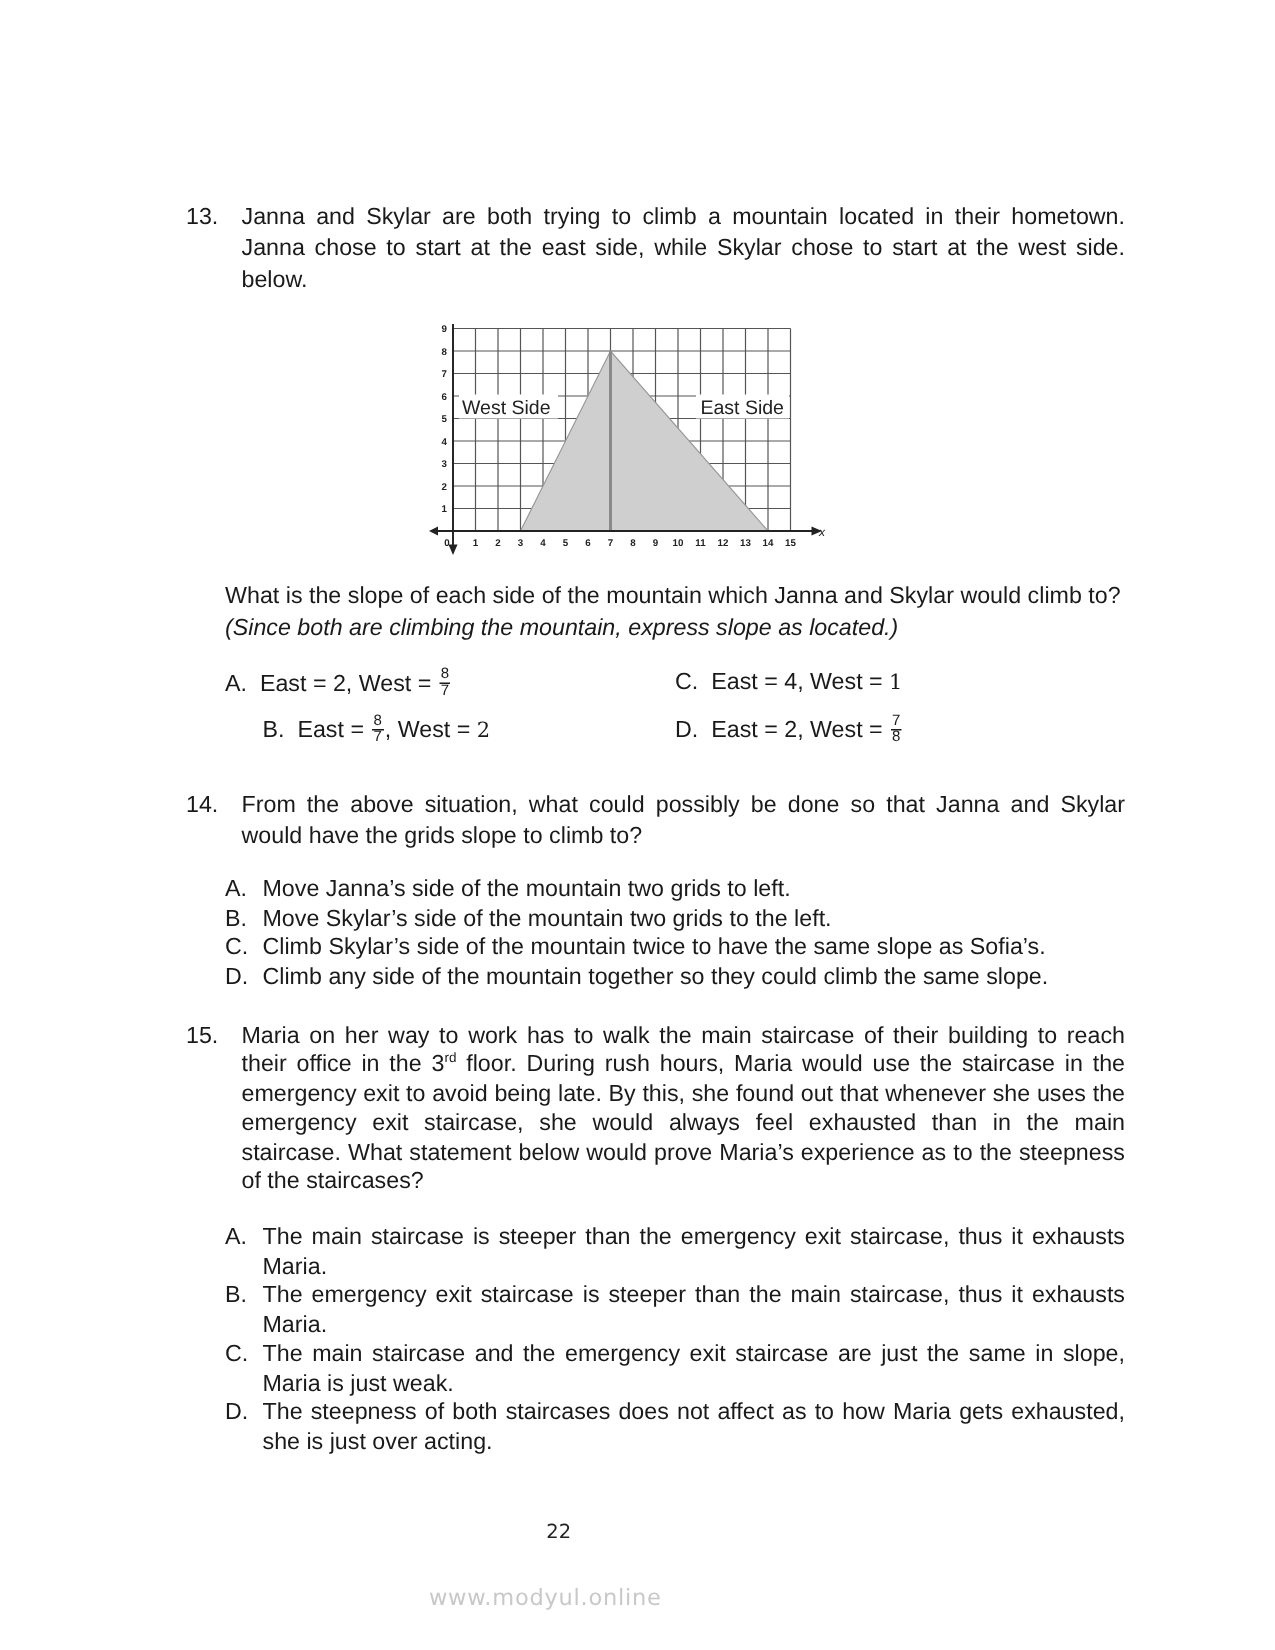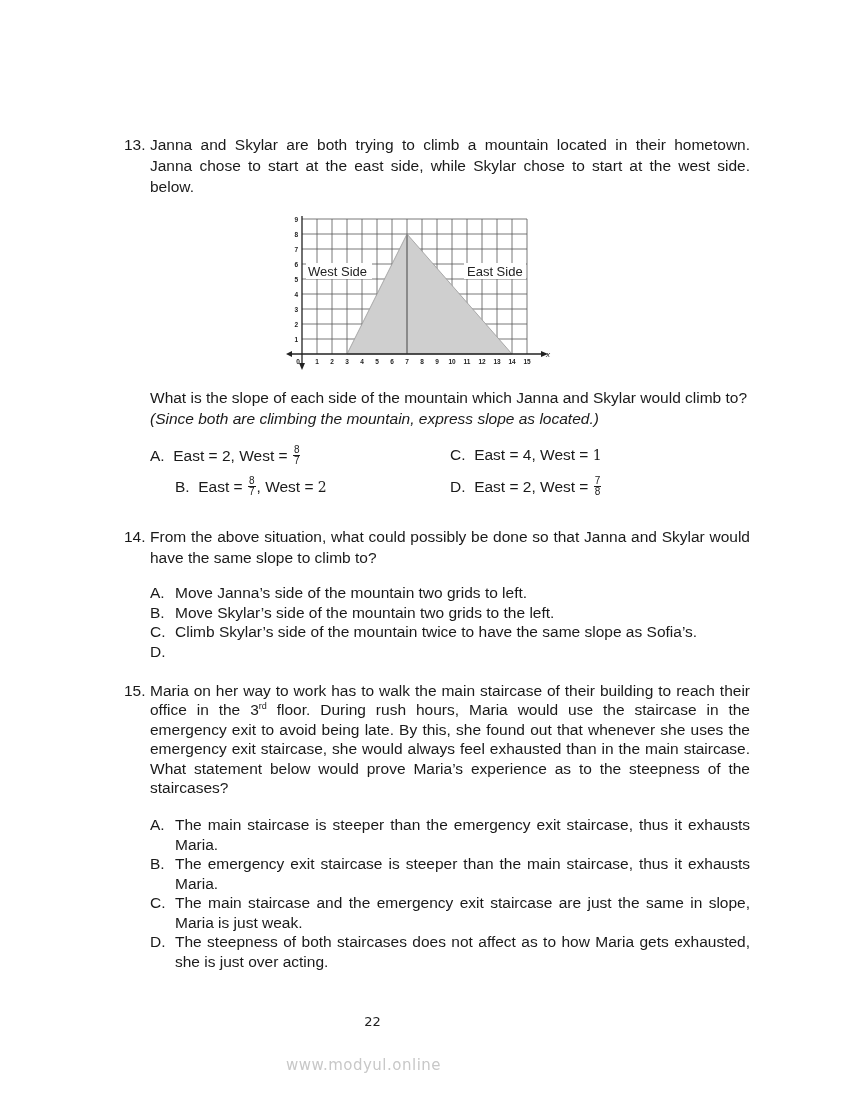--- a/index.html
+++ b/index.html
@@ -1,20 +1,20 @@
 <!DOCTYPE html>
 <html><head>
 <meta charset="utf-8">
 <style>
   html, body { margin: 0; padding: 0; background: #ffffff; }
   body { width: 850px; height: 1100px; position: relative; overflow: hidden;
          font-family: "Liberation Sans", sans-serif; color: #1a1a1a; font-size: 15.5px; }
   .q { position: absolute; left: 124px; width: 626px; line-height: 21px; }
   .qnum { position: absolute; left: 0; top: 0; }
-  .qtext { margin-left: 26px; text-align: justify; }
+  .qtext { margin-left: 37px; text-align: justify; }
   .just { text-align: justify; text-align-last: justify; }
   .opts { position: absolute; left: 150px; width: 600px; }
   .opt { position: relative; padding-left: 25px; line-height: 19.5px; text-align: justify; }
   .opt .letter { position: absolute; left: 0; top: 0; }
   .italic { font-style: italic; }
   .frac { display: inline-block; vertical-align: middle; text-align: center; font-size: 10px; line-height: 10px; margin: 0 1px; position: relative; top: -1px; }
   .frac .num { display: block; border-bottom: 1px solid #1a1a1a; padding: 0 1px; }
   .frac .den { display: block; padding: 0 1px; }
   .mathnum { font-family: "DejaVu Serif", serif; font-size: 14px; }
   sup { font-size: 9px; line-height: 0; }
@@ -126,27 +126,27 @@
     <span>East = 4, West = </span><span class="mathnum">1</span>
   </div>
   <div class="col2" style="top:31px;">
     <span>D.</span>&nbsp;
     <span>East = 2, West = </span><span class="frac"><span class="num">7</span><span class="den">8</span></span>
   </div>
 </div>
 
 <div class="q" style="top:526px;">
   <span class="qnum">14.</span>
-  <div class="qtext">From the above situation, what could possibly be done so that Janna and Skylar would have the same slope to climb to?</div>
+  <div class="qtext">From the above situation, what could possibly be done so that Janna and Skylar would have the grids slope to climb to?</div>
 </div>
 <div class="opts" style="top:583px;">
   <div class="opt"><span class="letter">A.</span><span>Move Janna’s side of the mountain two grids to left.</span></div>
   <div class="opt"><span class="letter">B.</span><span>Move Skylar’s side of the mountain two grids to the left.</span></div>
   <div class="opt"><span class="letter">C.</span><span>Climb Skylar’s side of the mountain twice to have the same slope as Sofia’s.</span></div>
-  <div class="opt"><span class="letter">D.</span></div>
+  <div class="opt"><span class="letter">D.</span><span>Climb any side of the mountain together so they could climb the same slope.</span></div>
 </div>
 
 <div class="q" style="top:681px; line-height:19.4px;">
   <span class="qnum">15.</span>
   <div class="qtext"><span>Maria on her way to work has to walk the main staircase of their building to reach their office in the 3</span><sup>rd</sup><span> floor.  During rush hours, Maria would use the staircase in the emergency exit to avoid being late. By this, she found out that whenever she uses the emergency exit staircase, she would always feel exhausted than in the main staircase. What statement below would prove Maria’s experience as to the steepness of the staircases?</span></div>
 </div>
 <div class="opts" style="top:815px;">
   <div class="opt"><span class="letter">A.</span><span>The main staircase is steeper than the emergency exit staircase, thus it exhausts Maria.</span></div>
   <div class="opt"><span class="letter">B.</span><span>The emergency exit staircase is steeper than the main staircase, thus it exhausts Maria.</span></div>
   <div class="opt"><span class="letter">C.</span><span>The main staircase and the emergency exit staircase are just the same in slope, Maria is just weak.</span></div>

